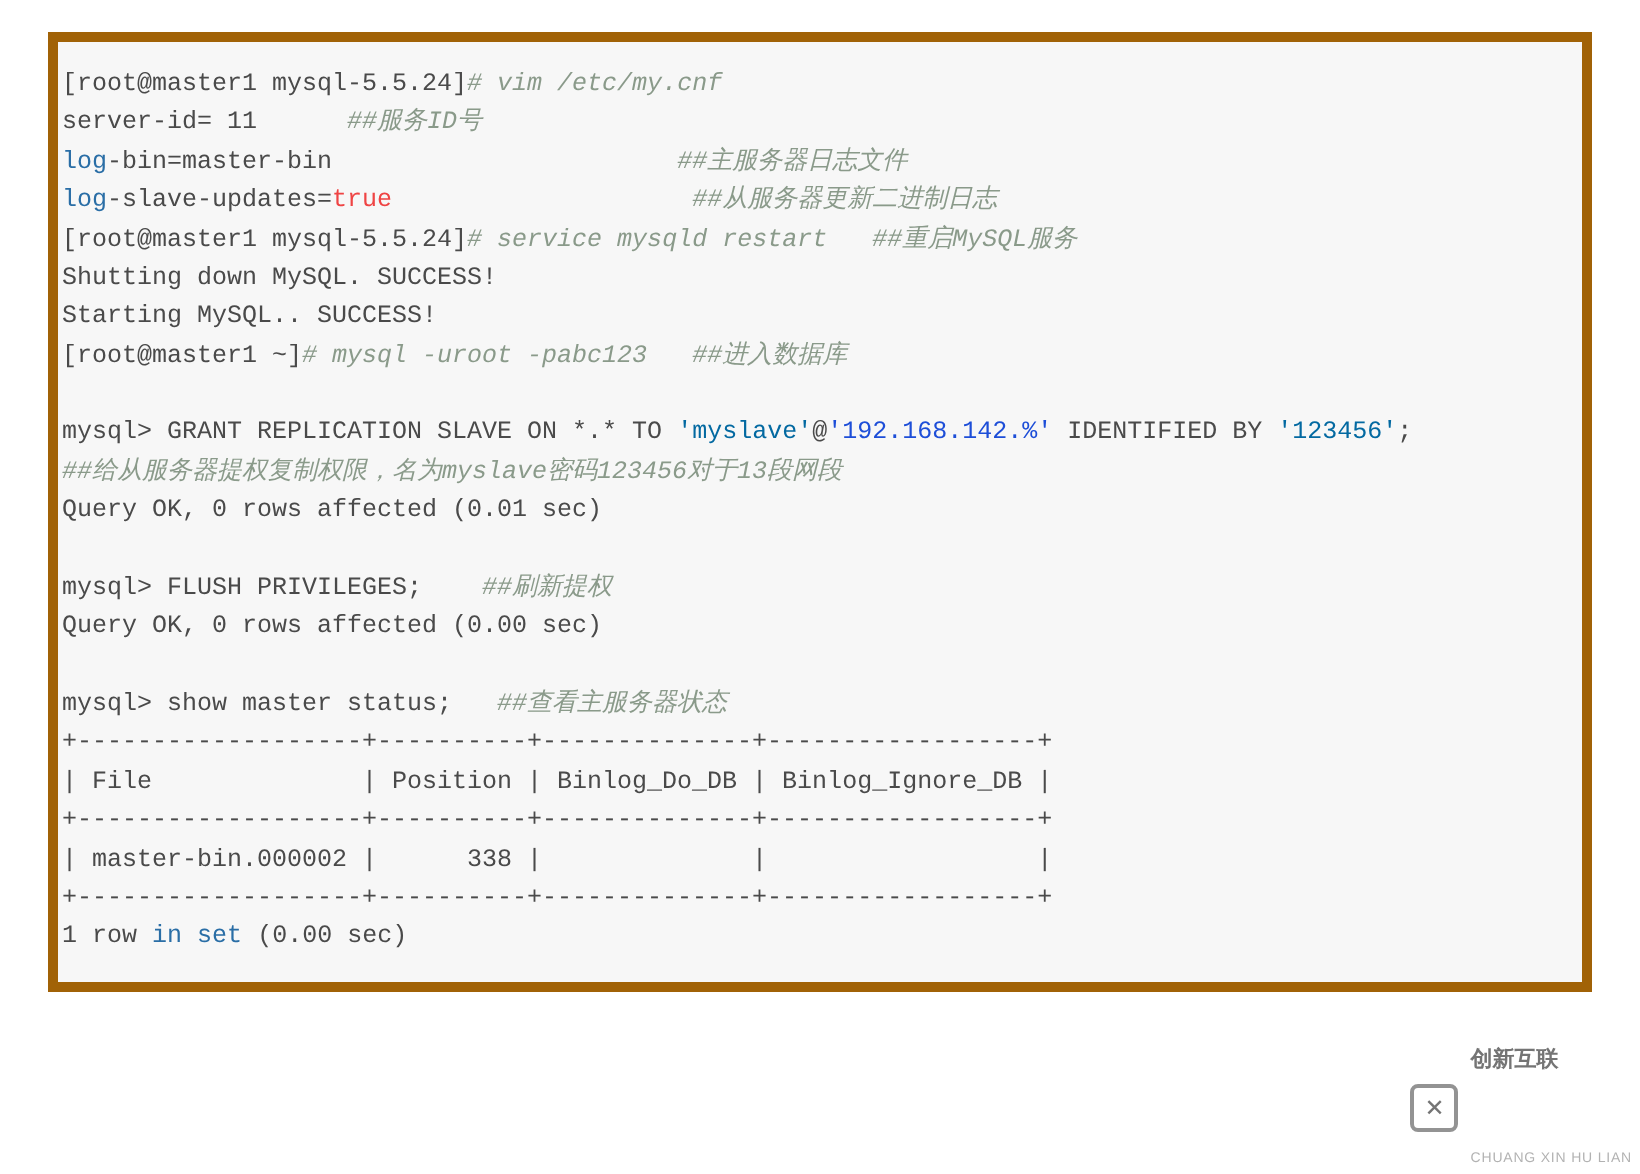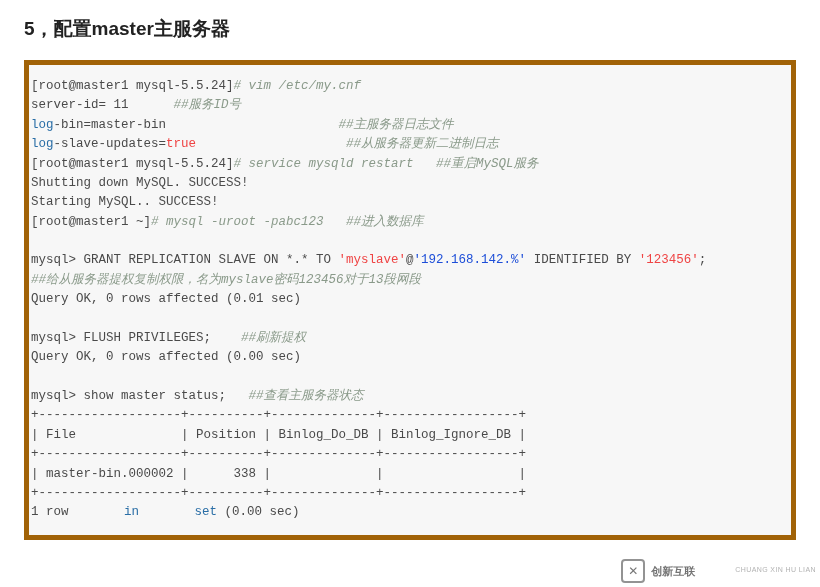--- a/index.html
+++ b/index.html
@@ -29,48 +29,47 @@
     font-family: Consolas, "Courier New", monospace;
     font-size: 12.5px;
     line-height: 1.55;
     color: #4a4a4a;
     white-space: pre;
   }
   .c-plain   { color: #4a4a4a; }
   .c-comment { color: #8a9a8a; font-style: italic; }
   .c-key     { color: #2a6ea6; }
   .c-true    { color: #ef4444; }
-  .c-str     { color: #ef4444; }
+  .c-str     { color: #0369a1; }
   .c-ip      { color: #1d4ed8; }
-  .c-hl      { color: #2a6ea6; margin-left: 48px; }
+  .c-hl      { color: #2a6ea6; }
   .watermark {
     position: absolute;
     right: 4px;
     bottom: 4px;
     display: flex;
     align-items: center;
     gap: 6px;
     opacity: 0.9;
   }
   .watermark .wm-logo {
     width: 20px; height: 20px;
     border: 2px solid #888; border-radius: 4px;
     display: flex; align-items: center; justify-content: center;
     color: #666; font-size: 12px;
   }
-  .watermark .wm-text { display:flex; flex-direction:row; line-height:1;gap:40px; }
+  .watermark .wm-text { display:flex; flex-direction:column; line-height:1;gap:40px; }
   .watermark .wm-cn { font-size:11px; color:#666; font-weight:600; }
   .watermark .wm-py { font-size:7px; color:#aaa; letter-spacing:0.4px; }
   .seg { }
 </style>
 </head>
 <body>
 
 <div class="page">
-  <h2 class="title">5，配置master主服务器</h2>
   <div class="codeblock" id="codeblock"><div><span class="seg c-plain">[root@master1 mysql-5.5.24]</span><span class="seg c-comment"># vim /etc/my.cnf</span></div><div><span class="seg c-plain">server-id= 11      </span><span class="seg c-comment">##服务ID号</span></div><div><span class="seg c-key">log</span><span class="seg c-plain">-bin=master-bin                       </span><span class="seg c-comment">##主服务器日志文件</span></div><div><span class="seg c-key">log</span><span class="seg c-plain">-slave-updates=</span><span class="seg c-true">true</span><span class="seg c-plain">                    </span><span class="seg c-comment">##从服务器更新二进制日志</span></div><div><span class="seg c-plain">[root@master1 mysql-5.5.24]</span><span class="seg c-comment"># service mysqld restart   ##重启MySQL服务</span></div><div><span class="seg c-plain">Shutting down MySQL. SUCCESS!</span></div><div><span class="seg c-plain">Starting MySQL.. SUCCESS!</span></div><div><span class="seg c-plain">[root@master1 ~]</span><span class="seg c-comment"># mysql -uroot -pabc123   ##进入数据库</span></div><div>&nbsp;</div><div><span class="seg c-plain">mysql&gt; GRANT REPLICATION SLAVE ON *.* TO </span><span class="seg c-str">'myslave'</span><span class="seg c-plain">@</span><span class="seg c-ip">'192.168.142.%'</span><span class="seg c-plain"> IDENTIFIED BY </span><span class="seg c-str">'123456'</span><span class="seg c-plain">;</span></div><div><span class="seg c-comment">##给从服务器提权复制权限，名为myslave密码123456对于13段网段</span></div><div><span class="seg c-plain">Query OK, 0 rows affected (0.01 sec)</span></div><div>&nbsp;</div><div><span class="seg c-plain">mysql&gt; FLUSH PRIVILEGES;    </span><span class="seg c-comment">##刷新提权</span></div><div><span class="seg c-plain">Query OK, 0 rows affected (0.00 sec)</span></div><div>&nbsp;</div><div><span class="seg c-plain">mysql&gt; show master status;   </span><span class="seg c-comment">##查看主服务器状态</span></div><div><span class="seg c-plain">+-------------------+----------+--------------+------------------+</span></div><div><span class="seg c-plain">| File              | Position | Binlog_Do_DB | Binlog_Ignore_DB |</span></div><div><span class="seg c-plain">+-------------------+----------+--------------+------------------+</span></div><div><span class="seg c-plain">| master-bin.000002 |      338 |              |                  |</span></div><div><span class="seg c-plain">+-------------------+----------+--------------+------------------+</span></div><div><span class="seg c-plain">1 row </span><span class="seg c-hl">in</span><span class="seg c-plain"> </span><span class="seg c-hl">set</span><span class="seg c-plain"> (0.00 sec)</span></div></div>
 </div>
 
 <div class="watermark">
   <div class="wm-logo">✕</div>
   <div class="wm-text">
     <span class="wm-cn">创新互联</span>
     <span class="wm-py">CHUANG XIN HU LIAN</span>
   </div>
 </div>

